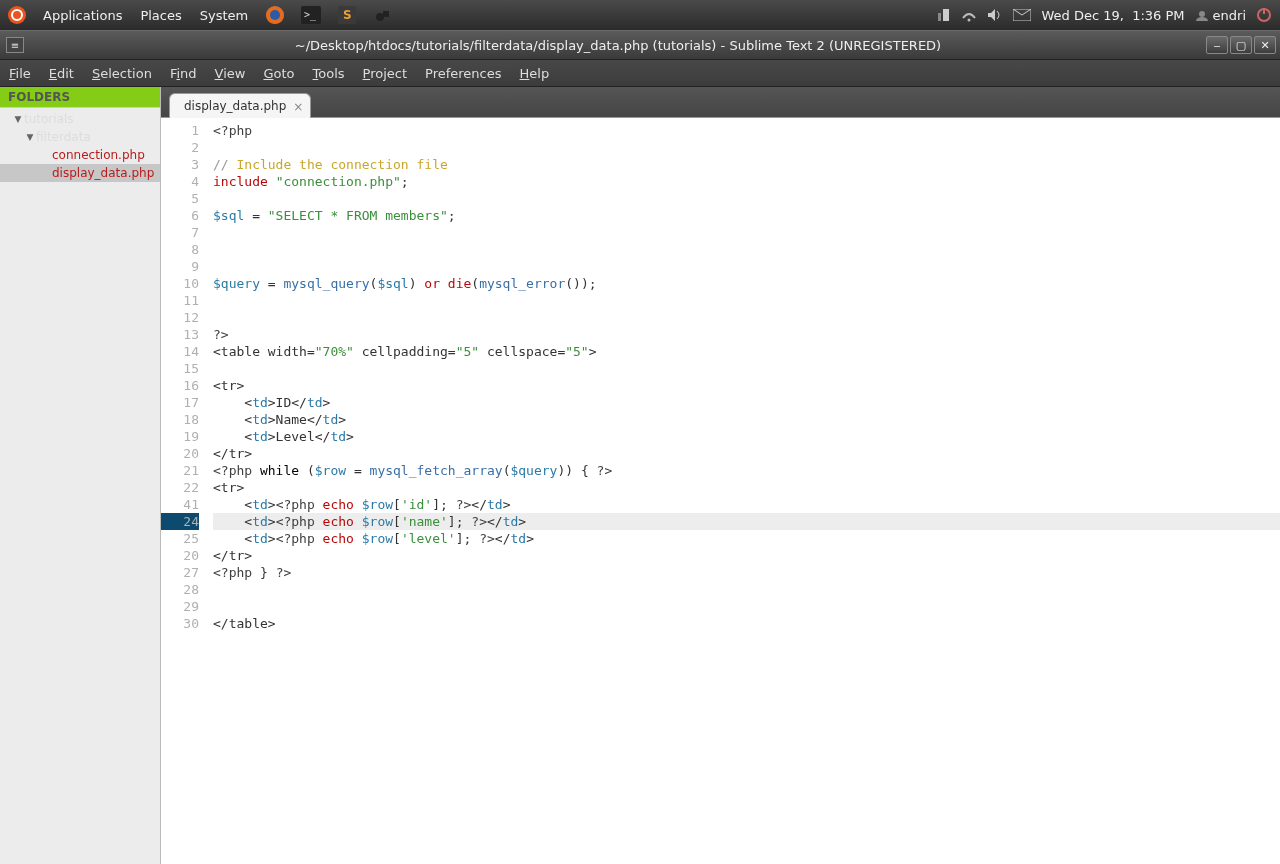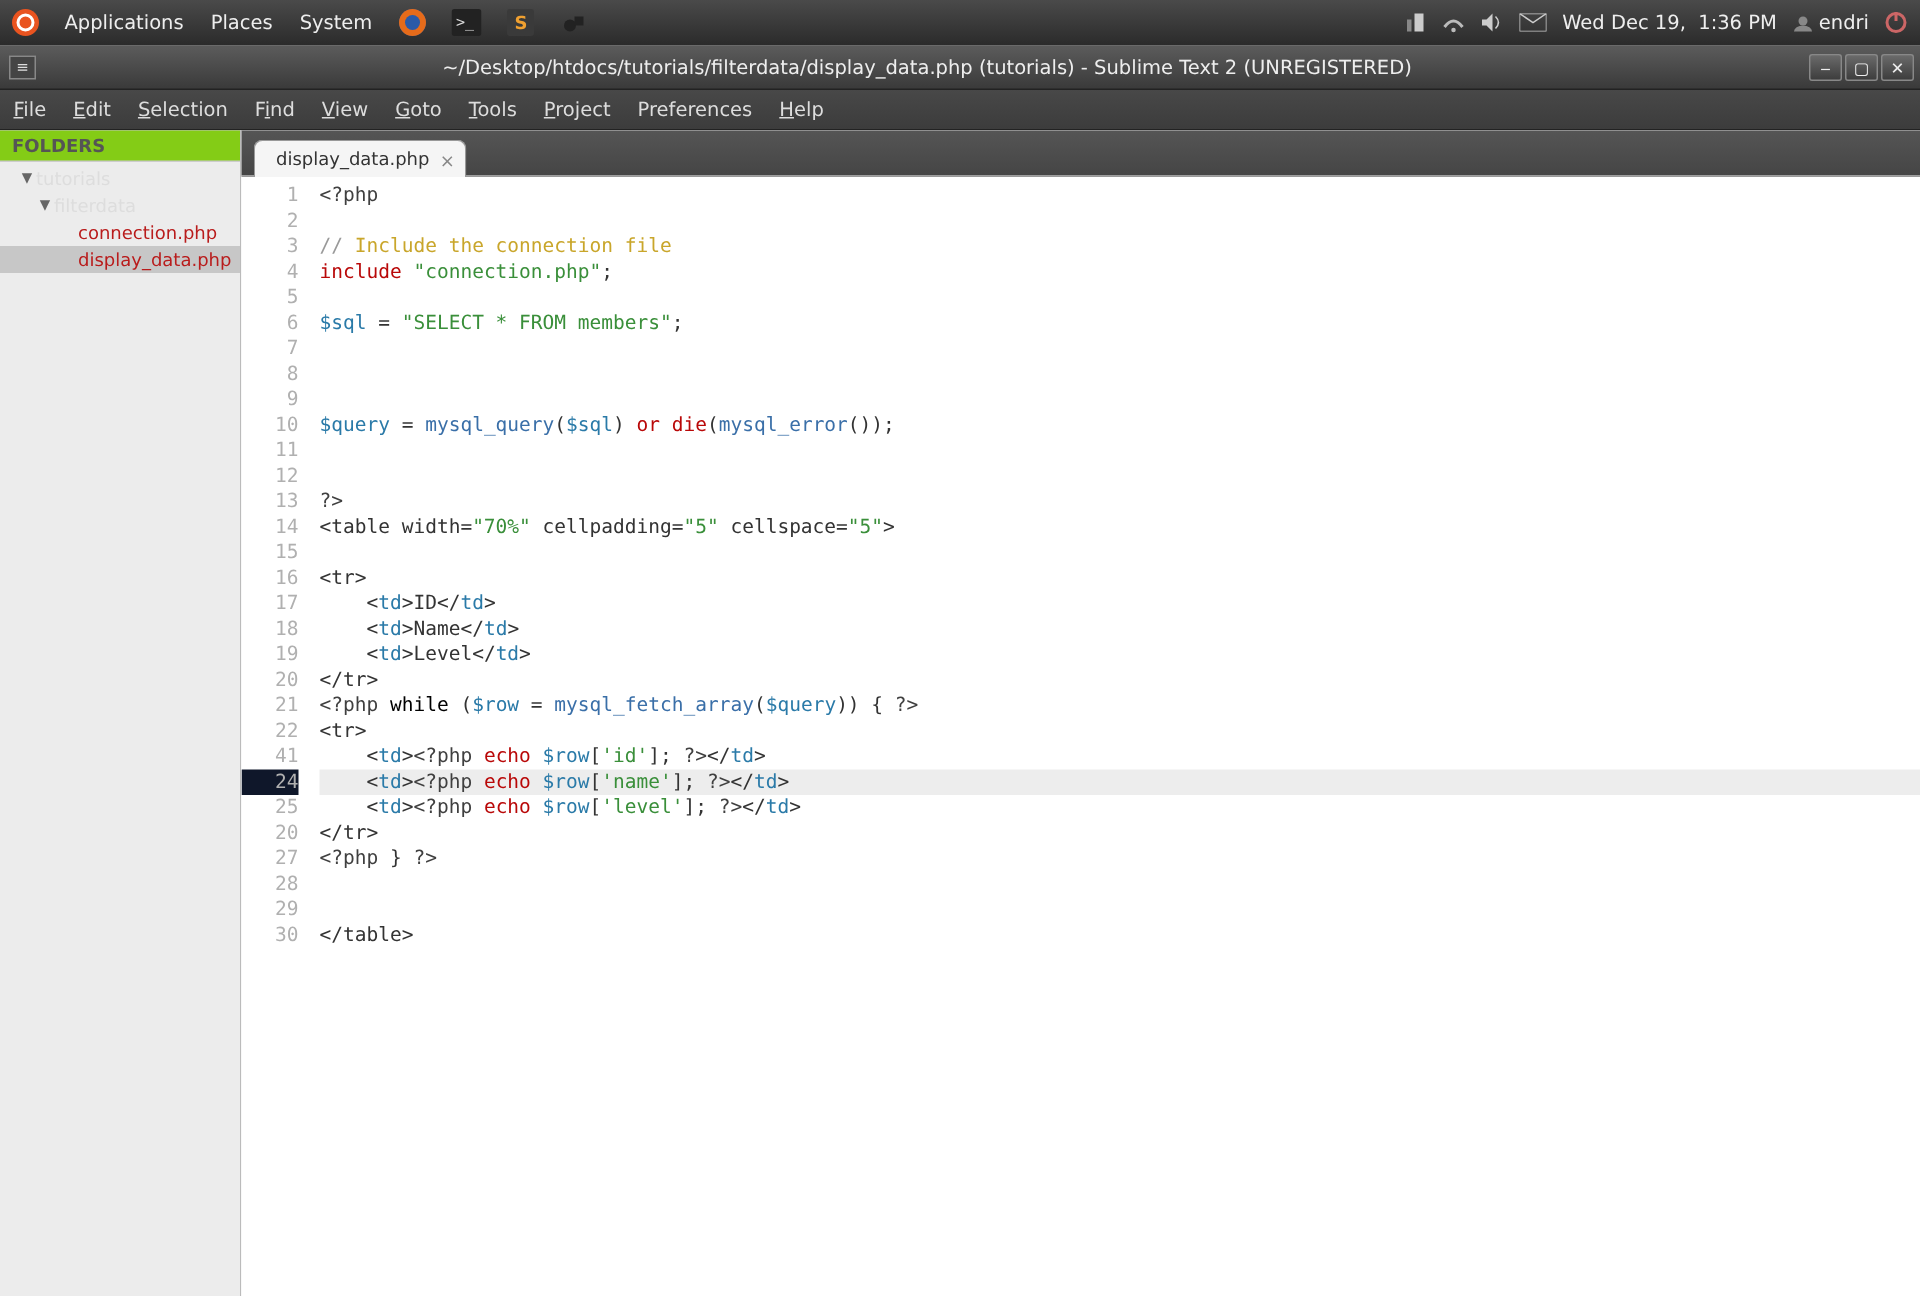--- a/index.html
+++ b/index.html
@@ -33,21 +33,21 @@
 .sidebar .node.file.selected{background:#c7c7c7}
 .sidebar .indent1{padding-left:12px}
 .sidebar .indent2{padding-left:24px}
 
 .editor{flex:1;display:flex;flex-direction:column;background:#fff;position:relative}
 .tabbar{height:30px;background:linear-gradient(#555,#454545);display:flex;align-items:flex-end;padding-left:8px;border-bottom:1px solid #999}
 .tab{background:#f5f5f5;border:1px solid #999;border-bottom:none;border-radius:6px 6px 0 0;padding:5px 24px 5px 14px;font-size:12px;color:#333;position:relative;top:1px}
 .tab .close{position:absolute;right:7px;top:6px;color:#888}
 .code-wrap{flex:1;display:flex;background:#fff;overflow:hidden}
 .gutter{width:38px;background:#fff;text-align:right;padding:4px 10px 0 0;color:#b0b0b0;font-family:"DejaVu Sans Mono",Consolas,monospace;font-size:13px;line-height:17px}
-.gutter .hl{background:#0f172a}
+.gutter .hl{background:#0c4a6e}
 .code{flex:1;padding:4px 0 0 4px;font-family:"DejaVu Sans Mono",Consolas,monospace;font-size:13px;line-height:17px;color:#333;white-space:pre}
 .code .line{height:17px}
 .code .line.hl{background:#ededed}
 
 .c-kw{color:#404040;font-weight:normal}     
 .c-com{color:#999}                        
 .c-com2{color:#c9a62b}                    
 .c-inc{color:#b90808}                     
 .c-str{color:#3a8f3a}
 .c-var{color:#2a7aa8}                     

